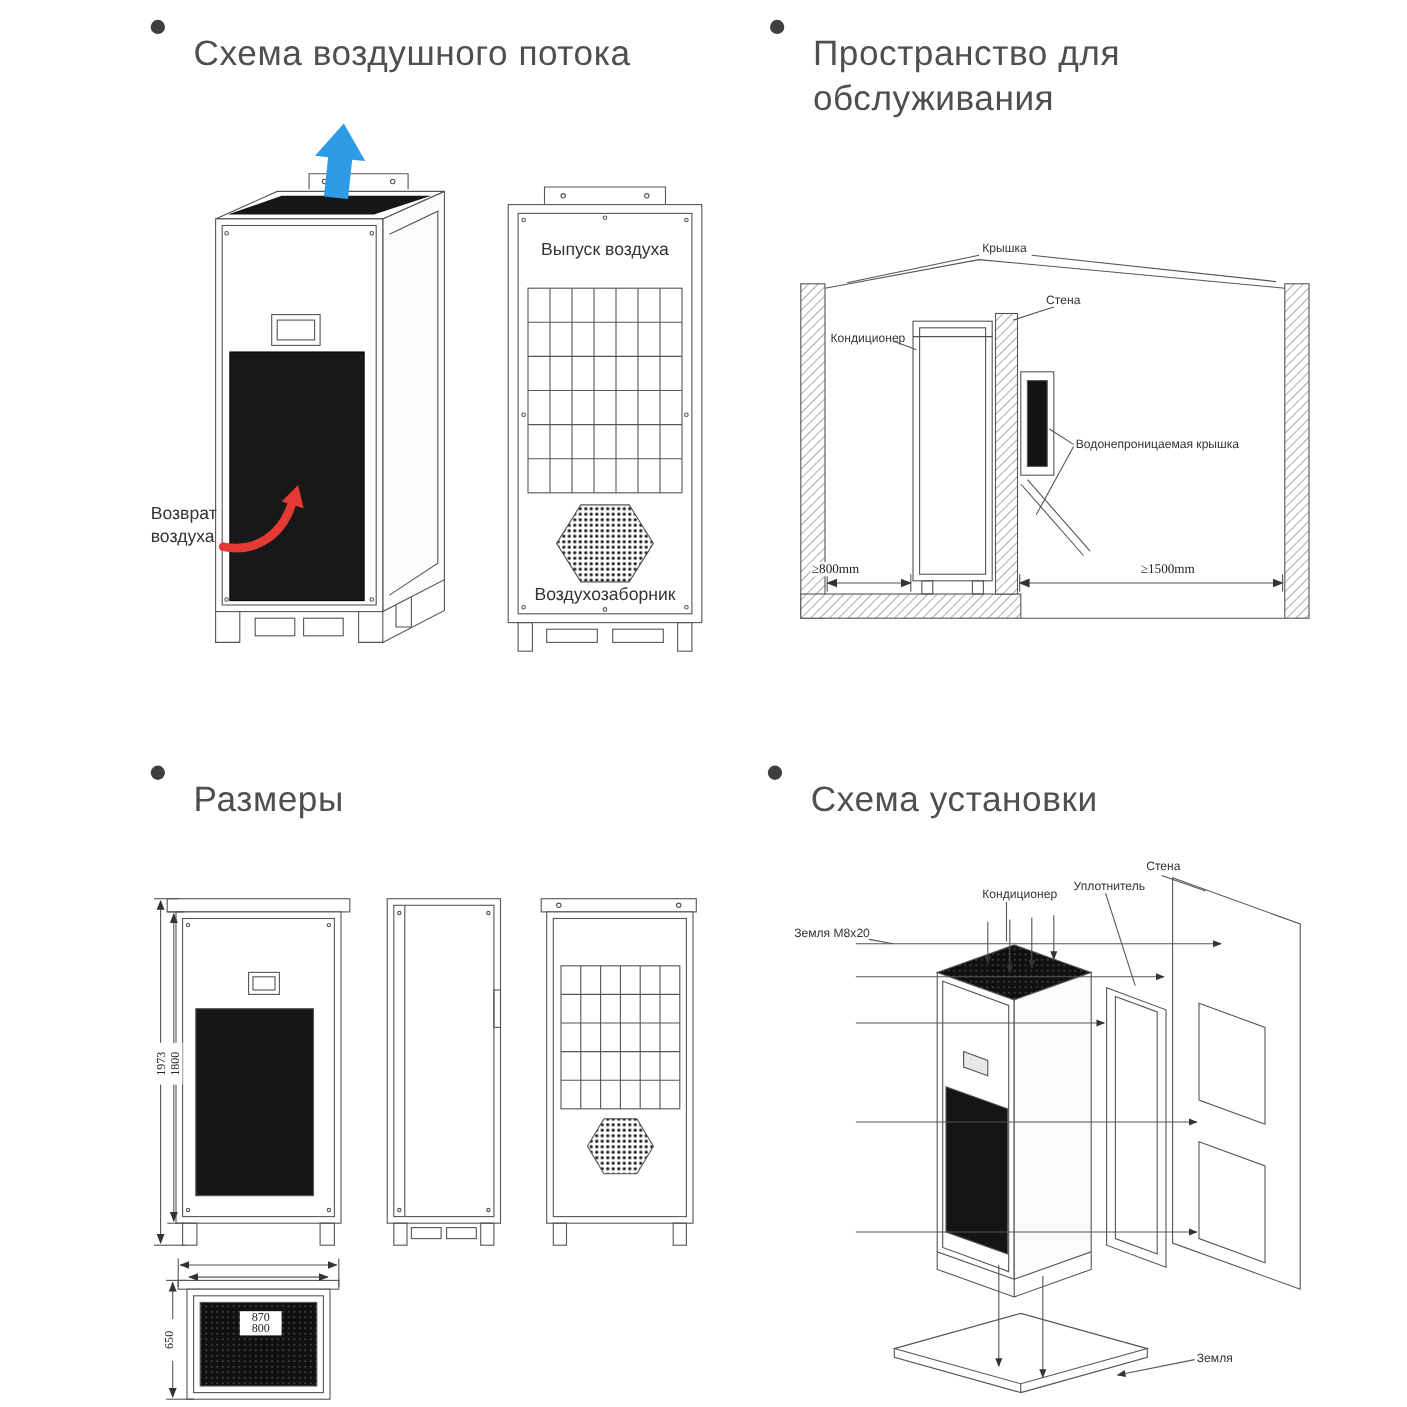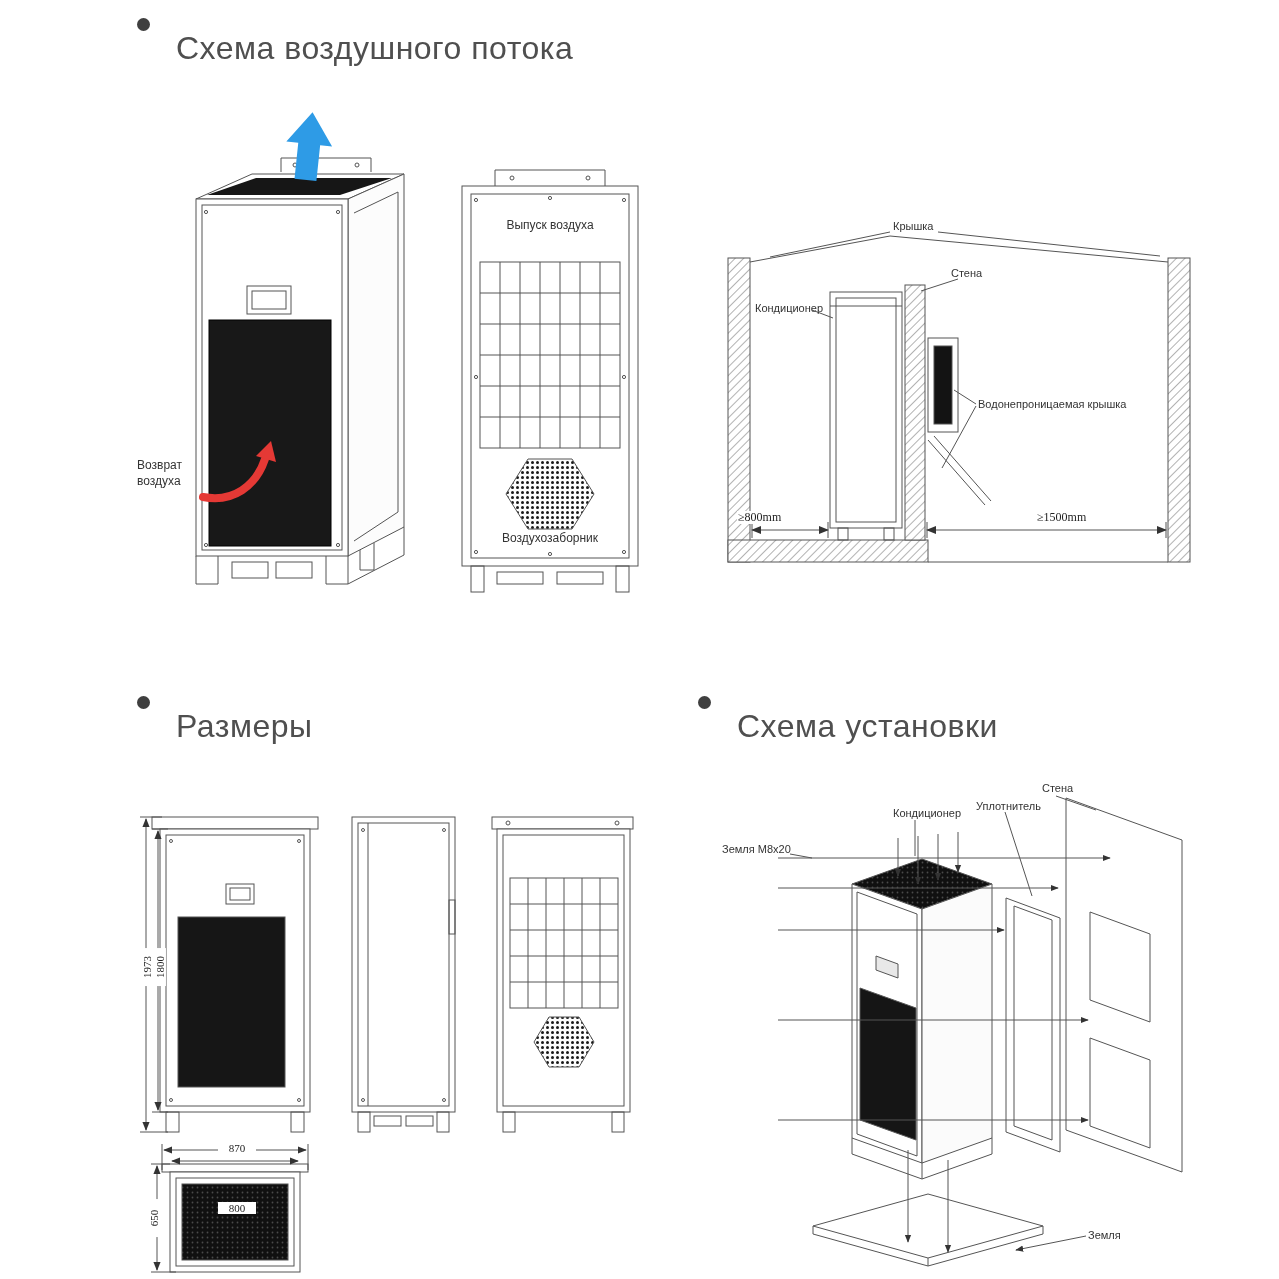--- a/index.html
+++ b/index.html
@@ -3,37 +3,41 @@
 <meta charset="utf-8">
 <style>
   html,body{margin:0;padding:0;background:#fff;}
   .page{position:relative;width:1279px;height:1279px;background:#fff;overflow:hidden;
         font-family:"Liberation Sans",sans-serif;}
   .abs{position:absolute;}
   .sec-head{position:absolute;display:flex;align-items:flex-start;}
   .bullet{width:13px;height:13px;border-radius:50%;background:#3f3f3f;margin-top:14px;flex:0 0 auto;}
   .sec-title{font-size:32px;color:#4f4f4f;margin-left:26px;line-height:1.28;letter-spacing:0.5px;margin-top:24px;}
   .w2{max-width:340px;}
-  .lbl{position:absolute;font-size:12px;line-height:1.3;color:#333;white-space:nowrap;}
+  .lbl{position:absolute;font-size:16px;line-height:1.3;color:#333;white-space:nowrap;}
   .wrap{white-space:normal;}
   .ctr{text-align:center;}
   .s11{font-size:11px;}
   .dim{position:absolute;font-family:"Liberation Serif",serif;font-size:11px;color:#222;
        background:#fff;padding:0 1px;line-height:1.1;}
   .rot{transform:rotate(-90deg);}
   svg{display:block;}
 </style>
 </head>
 <body>
 
 <div class="page">
 
   <div class="sec-head" style="left:137px;top:4px;">
     <span class="bullet"></span>
     <span class="sec-title">Схема воздушного потока</span>
+  </div>
+  <div class="sec-head" style="left:700px;top:4px;">
+    <span class="bullet"></span>
+    <span class="sec-title w2">Пространство для обслуживания</span>
   </div>
   <div class="sec-head" style="left:137px;top:682px;">
     <span class="bullet"></span>
     <span class="sec-title">Размеры</span>
   </div>
   <div class="sec-head" style="left:698px;top:682px;">
     <span class="bullet"></span>
     <span class="sec-title">Схема установки</span>
   </div>
 
@@ -219,21 +223,21 @@
       <line x1="172" y1="1161" x2="298" y2="1161" marker-start="url(#ar3)" marker-end="url(#ar3)"></line>
       <line x1="162" y1="1144" x2="162" y2="1170"></line>
       <line x1="308" y1="1144" x2="308" y2="1170"></line>
       <line x1="157" y1="1166" x2="157" y2="1270" marker-start="url(#ar3)" marker-end="url(#ar3)"></line>
       <line x1="151" y1="1164" x2="170" y2="1164"></line>
       <line x1="151" y1="1272" x2="176" y2="1272"></line>
     </g>
   </svg>
   <div class="dim rot ctr" style="left:128px;top:961px;width:36px;">1973</div>
   <div class="dim rot ctr" style="left:141px;top:961px;width:36px;">1800</div>
-  <div class="dim ctr" style="left:218px;top:1142px;width:36px;">870</div>
+  <div class="dim ctr" style="left:218px;top:1192px;width:36px;">870</div>
   <div class="dim ctr" style="left:218px;top:1154px;width:36px;margin-top:48px;">800</div>
   <div class="dim rot ctr" style="left:135px;top:1212px;width:36px;">650</div>
 
   <svg class="abs" style="left:700px;top:760px;" width="579" height="519" viewBox="700 760 579 519">
     <defs>
       <pattern id="gr4" width="5" height="5" patternUnits="userSpaceOnUse">
         <rect width="5" height="5" fill="#101010"></rect>
         <circle cx="2.5" cy="2.5" r="0.9" fill="#4a4a4a"></circle>
       </pattern>
       <marker id="ar4" viewBox="0 0 10 10" refX="9" refY="5" markerWidth="8" markerHeight="8" orient="auto-start-reverse">

